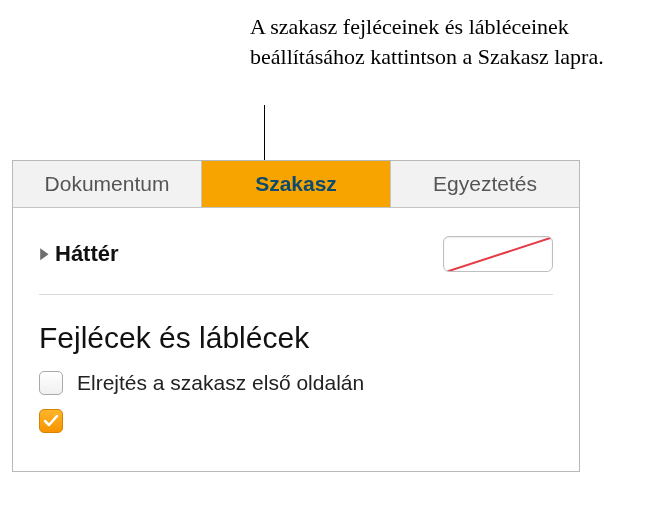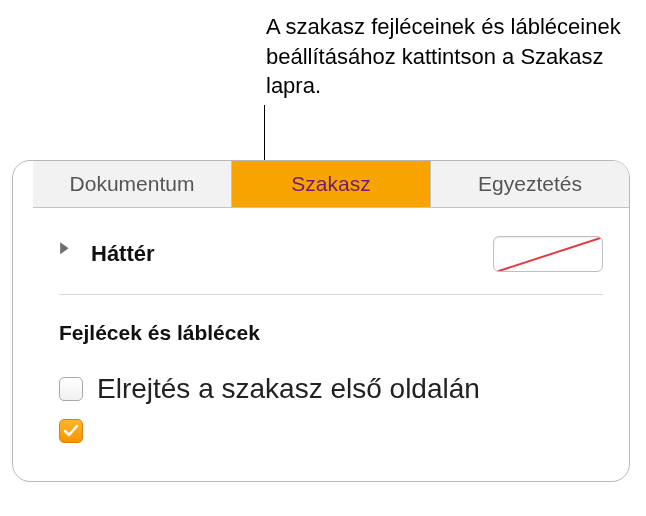--- a/index.html
+++ b/index.html
@@ -6,44 +6,44 @@
     body {
       font-family: -apple-system, BlinkMacSystemFont, "Helvetica Neue", Arial, sans-serif;
       background: #fff;
       width: 646px;
       height: 516px;
       position: relative;
     }
     .callout {
       position: absolute;
       top: 12px;
-      left: 266px;
+      left: 250px;
       width: 380px;
       font-size: 22px;
       line-height: 1.35;
       color: #000;
+      font-family: Liberation Serif, serif;
     }
     .callout-line {
       position: absolute;
       top: 105px;
       left: 264px;
       width: 1px;
       height: 55px;
       background: #000;
     }
     .panel {
       position: absolute;
       top: 160px;
       left: 12px;
-      width: 618px;
+      width: 568px;
       border: 1px solid #b8b8b8;
-      border-radius: 18px;
+      border-radius: 0;
       background: #fff;
       overflow: hidden;
-      padding-left: 20px;
     }
     .tabs {
       display: flex;
       border-bottom: 1px solid #c4c4c4;
       background: #f7f7f7;
       height: 47px;
     }
     .tab {
       flex: 1;
       display: flex;
@@ -51,36 +51,37 @@
       justify-content: center;
       font-size: 21px;
       color: #555;
       border-right: 1px solid #c4c4c4;
       cursor: pointer;
       background: #f2f2f2;
     }
     .tab:last-child { border-right: none; }
     .tab.active {
       background: #f7a400;
-      color: #701a75;
-      font-weight: 400;
+      color: #0c4a6e;
+      font-weight: 700;
     }
     .panel-body {
       padding: 18px 26px 24px 26px;
     }
     .row {
       display: flex;
       align-items: center;
       justify-content: space-between;
       padding: 10px 0 22px 0;
       border-bottom: 1px solid #d9d9d9;
     }
     .row-left {
       display: flex;
-      gap: 20px;
+      align-items: center;
+      gap: 4px;
     }
     .disclosure {
       width: 12px;
       height: 14px;
       display: inline-block;
     }
     .disclosure svg { display: block; }
     .label-bold {
       font-size: 22px;
       font-weight: 700;
@@ -100,25 +101,25 @@
       content: "";
       position: absolute;
       left: -6px;
       right: -6px;
       top: 50%;
       border-top: 2px solid #e63946;
       transform: rotate(-18deg);
       transform-origin: center;
     }
     .section-title {
-      font-size: 21px;
-      font-weight: 700;
+      font-size: 30px;
+      font-weight: 400;
       color: #111;
       margin-top: 26px;
-      margin-bottom: 28px;
+      margin-bottom: 16px;
     }
     .check-row {
       display: flex;
       align-items: center;
       gap: 14px;
       margin-bottom: 14px;
     }
     .checkbox {
       width: 24px;
       height: 24px;
@@ -136,21 +137,21 @@
     }
     .checkbox.checked svg {
       display: block;
     }
     .checkbox svg {
       display: none;
       width: 16px;
       height: 16px;
     }
     .check-label {
-      font-size: 28px;
+      font-size: 21px;
       color: #222;
     }
   </style>
 </head>
 <body>
 
 <div class="callout">A szakasz fejléceinek és lábléceinek beállításához kattintson a Szakasz lapra.</div>
 <div class="callout-line"></div>
 
 <div class="panel">

